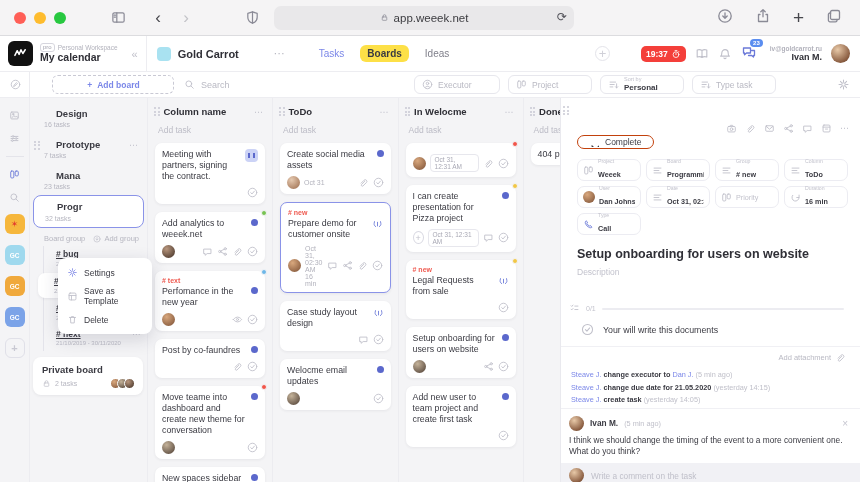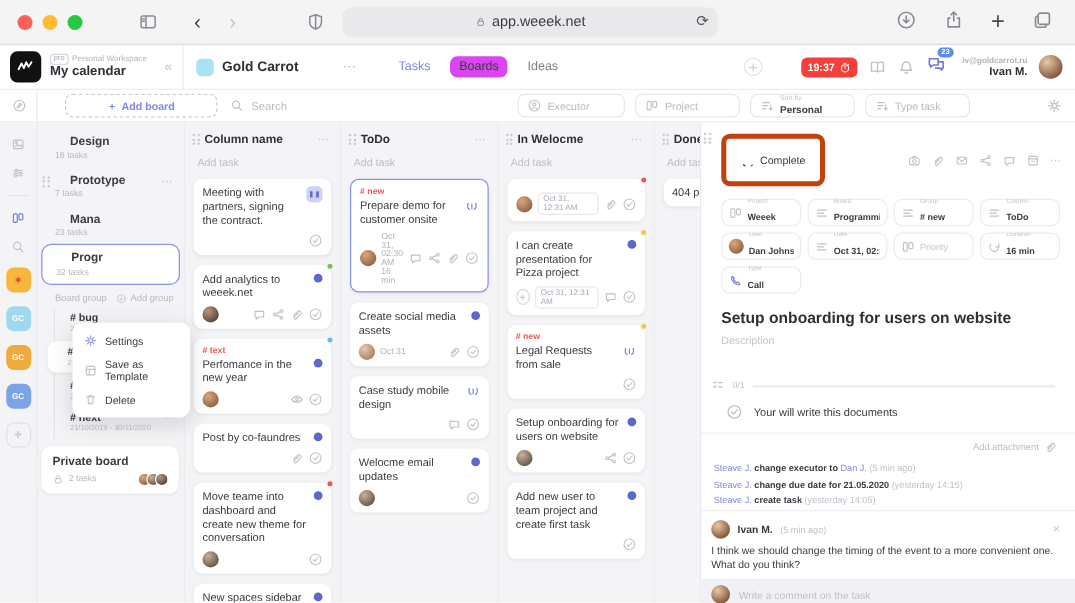--- a/index.html
+++ b/index.html
@@ -27,21 +27,21 @@
   .ws-meta .row2{font-size:10.5px;font-weight:bold;color:#2f2f36;}
   .collapse{color:#c0c0ca;font-size:11px;margin:0 8px 0 14px;}
   .headdiv{width:1px;height:36px;background:#ededf1;}
   .bname{display:flex;align-items:center;gap:7px;margin-left:10px;}
   .bsq{width:14px;height:14px;border-radius:4px;background:#a9e2f1;}
   .bname b{font-size:11px;color:#2f2f36;}
   .bmore{color:#b8b8c2;font-size:11px;margin-left:28px;letter-spacing:1px;}
   .tabs{display:flex;align-items:center;gap:9px;margin-left:26px;font-size:10px;}
   .tab{color:#7f7f8a;padding:3px 7px;border-radius:6px;}
   .tab.link{color:#7b87e8;}
-  .tab.on{background:#d946ef;color:#3a3a42;font-weight:normal;}
+  .tab.on{background:#fde047;color:#3a3a42;font-weight:bold;}
   #headright{margin-left:auto;display:flex;align-items:center;gap:9px;margin-right:10px;}
   .plus-faint{color:#d0d0d8;font-size:13px;border:1px solid #e4e4ea;border-radius:50%;width:15px;height:15px;display:flex;align-items:center;justify-content:center;margin-right:22px;}
   .timer{background:#f43f3a;color:#fff;font-size:8.5px;font-weight:bold;border-radius:5px;padding:3px 5px;display:flex;align-items:center;gap:3px;}
   .chatwrap{position:relative;}
   .badge23{position:absolute;top:-5px;right:-6px;background:#5a8df0;color:#fff;font-size:6px;border-radius:5px;padding:1px 3px;font-weight:bold;}
   .uid{text-align:right;line-height:1.15;margin-left:4px;}
   .uid .mail{font-size:6.5px;color:#b2b2bc;font-weight:bold;}
   .uid .nm{font-size:9px;color:#2f2f36;font-weight:bold;}
   .avatar{border-radius:50%;flex:none;}
   .av-ivan{width:19px;height:19px;background:radial-gradient(circle at 35% 30%,#e8c9a8,#8a5d41 70%,#5d3b28);}
@@ -76,21 +76,21 @@
   .sitem .mt{font-size:7px;color:#b6b6c0;margin-top:2px;}
   .sitem .hmore{position:absolute;right:8px;top:6px;color:#c6c6d0;font-size:9px;letter-spacing:1px;}
   .sitem .hdrag{position:absolute;left:4px;top:7px;}
   .sitem.sel{background:#fff;border:1px solid #8a93e8;border-radius:8px;margin:0 3px;padding-left:11px;}
   .dots2{display:inline-grid;grid-template-columns:2px 2px;grid-gap:1.5px;}
   .dots2 i{width:2px;height:2px;border-radius:50%;background:#c9c9d3;}
   .grouphead{display:flex;justify-content:space-between;padding:6px 8px 3px 14px;font-size:7.5px;color:#b6b6c0;}
   .grouphead .ag{display:flex;gap:3px;align-items:center;}
   .gitems{margin-left:13px;border-left:1px solid #e3e3ea;}
   .gitem{padding:3px 6px 3px 12px;position:relative;line-height:1.25;}
-  .gitem .nm{font-size:8.5px;font-weight:bold;color:#3a3a42;}
+  .gitem .nm{font-size:8.5px;font-weight:bold;color:#3a3a42;text-decoration:underline;}
   .gitem .dt{font-size:6px;color:#bcbcc6;margin-top:1px;}
   .gitem.white{background:#fff;border-radius:7px;box-shadow:0 1px 3px rgba(40,40,60,.08);margin:2px 4px 2px -6px;padding-left:16px;}
   .gitem .hmore{position:absolute;right:6px;top:4px;color:#c6c6d0;font-size:8px;letter-spacing:1px;}
   .pboard{background:#fff;border-radius:8px;margin:6px 4px 0 3px;padding:7px 8px 6px 9px;box-shadow:0 1px 3px rgba(40,40,60,.07);position:relative;}
   .pboard .nm{font-size:9.5px;font-weight:bold;color:#3a3a42;}
   .pboard .foot{display:flex;align-items:center;margin-top:3px;}
   .pboard .mt{font-size:7px;color:#b6b6c0;margin-left:4px;}
   .avstack{margin-left:auto;display:flex;}
   .avstack .avatar{width:11px;height:11px;border:1px solid #fff;margin-left:-4px;}
   .av-a{background:radial-gradient(circle at 35% 30%,#d9a87e,#7a4e33);}
@@ -123,21 +123,21 @@
   .cpill{font-size:6.5px;color:#a8a8b4;border:1px solid #e7e7ed;border-radius:4px;padding:1px 4px;}
   .cicons{margin-left:auto;display:flex;align-items:center;gap:4px;}
   .msq{width:13px;height:13px;border-radius:4px;background:#ccd3f6;flex:none;display:flex;align-items:center;justify-content:center;}
   .msq i{width:7px;height:5px;border-left:2px solid #5b68cc;border-right:2px solid #5b68cc;display:block;}
   .assign{width:13px;height:13px;border-radius:50%;border:1px solid #d9d9e2;color:#c3c3cd;font-size:9px;display:flex;align-items:center;justify-content:center;}
 
   
   #panel{position:absolute;top:0;left:560px;width:300px;height:384px;background:#fff;border-left:1px solid #e9e9ee;display:flex;flex-direction:column;}
   .phandle{position:absolute;left:2px;top:8px;}
   .ptop{display:flex;align-items:center;padding:9px 10px 4px 16px;}
-  .complete{display:flex;align-items:center;gap:6px;border:4px solid #c2410c;border-radius:7px;padding:12px 12px;font-size:8.5px;color:#3a3a42;background:#fff;}
+  .complete{display:flex;align-items:center;gap:6px;border:1px solid #c2410c;border-radius:7px;padding:1px 12px;font-size:8.5px;color:#3a3a42;background:#fff;margin-top:28px;}
   .ptools{margin-left:auto;display:flex;align-items:center;gap:8px;}
   .chips{display:flex;flex-wrap:wrap;gap:5px;padding:6px 10px 0 16px;}
   .chip{width:64px;height:22px;border:1px solid #ececf2;border-radius:7px;display:flex;align-items:center;gap:4px;padding:0 5px;}
   .chip .two{line-height:1.05;overflow:hidden;white-space:nowrap;}
   .chip .two .t{font-size:5.2px;color:#c3c3cd;}
   .chip .two .v{font-size:7.2px;color:#3a3a42;font-weight:bold;}
   .chip .ph1{font-size:7.2px;color:#c3c3cd;}
   .chip .avatar{width:12px;height:12px;}
   .ptitle{font-size:12.5px;font-weight:bold;color:#2f2f36;padding:12px 16px 0 16px;}
   .pdesc{font-size:8.5px;color:#c3c3cd;padding:6px 16px 0 16px;}
@@ -690,20 +690,39 @@
             <i></i>
             <i></i>
             <i></i>
             <i></i>
           </span>
           <b>ToDo</b>
           <span class="cmore">⋯</span>
         </div>
       <div class="addtask">Add task</div>
 
+      <div class="card">
+        <div class="ctop">
+            <div class="ctitle">Create social media assets</div>
+            <span class="tdot"></span>
+          </div>
+        <div class="cmeta">
+            <span class="avatar av-c"></span>
+            <span class="cdate">Oct 31</span>
+          <span class="cicons">
+            <svg class="ic">
+                <use href="#i-clip"></use>
+              </svg>
+            <svg class="ic">
+                <use href="#i-check"></use>
+              </svg>
+          </span>
+          </div>
+      </div>
+
       <div class="card sel">
         <div class="ctag"># new</div>
         <div class="ctop">
             <div class="ctitle">Prepare demo for customer onsite</div>
             <svg class="ic blue">
               <use href="#i-hands"></use>
             </svg>
           </div>
         <div class="cmeta">
             <span class="avatar av-a"></span>
@@ -720,40 +739,21 @@
               </svg>
             <svg class="ic">
                 <use href="#i-check"></use>
               </svg>
           </span>
           </div>
       </div>
 
       <div class="card">
         <div class="ctop">
-            <div class="ctitle">Create social media assets</div>
-            <span class="tdot"></span>
-          </div>
-        <div class="cmeta">
-            <span class="avatar av-c"></span>
-            <span class="cdate">Oct 31</span>
-          <span class="cicons">
-            <svg class="ic">
-                <use href="#i-clip"></use>
-              </svg>
-            <svg class="ic">
-                <use href="#i-check"></use>
-              </svg>
-          </span>
-          </div>
-      </div>
-
-      <div class="card">
-        <div class="ctop">
-            <div class="ctitle">Case study mobile design</div>
+            <div class="ctitle">Case study layout design</div>
             <svg class="ic blue">
               <use href="#i-hands"></use>
             </svg>
           </div>
         <div class="cmeta">
             <span class="cicons">
           <svg class="ic">
                 <use href="#i-chat"></use>
               </svg>
           <svg class="ic">

